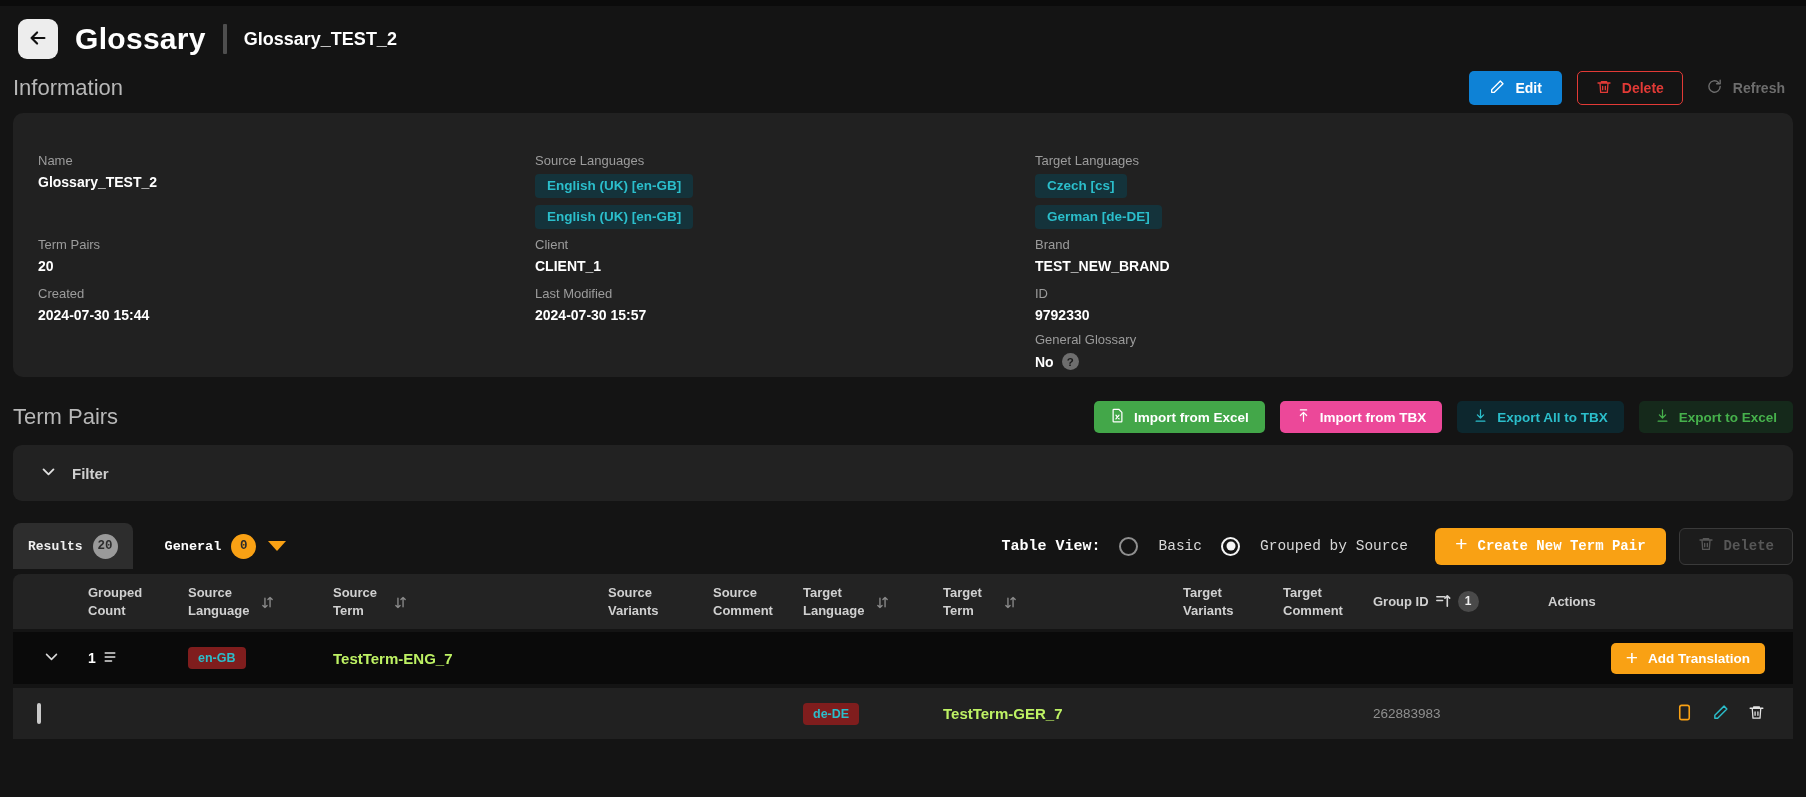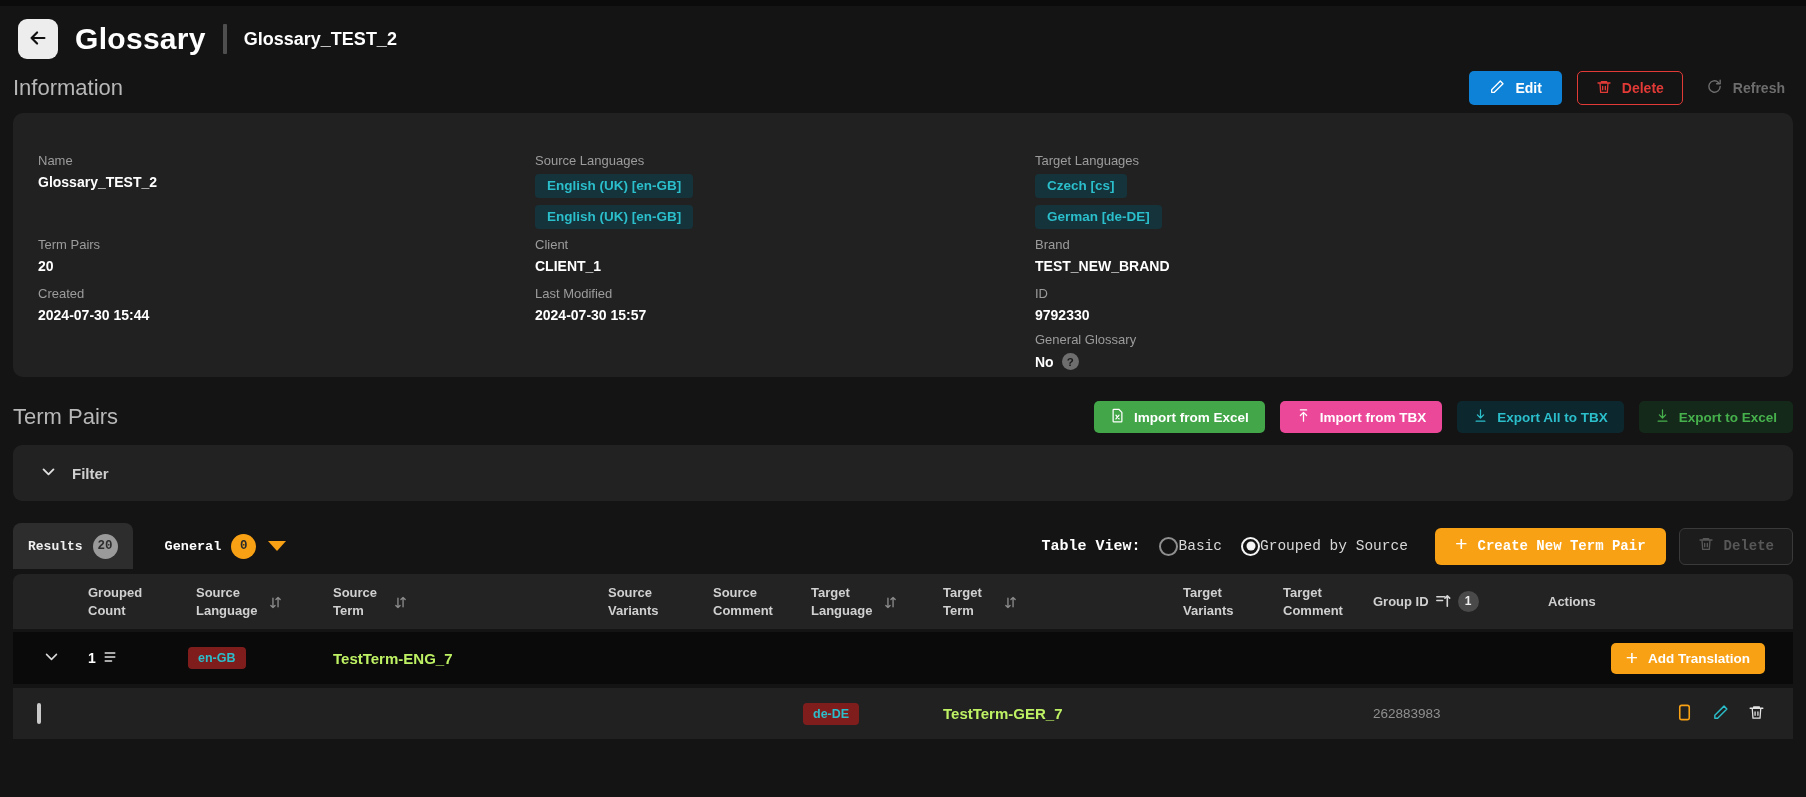--- a/index.html
+++ b/index.html
@@ -81,21 +81,21 @@
   .count-badge {
     min-width:25px; height:25px; border-radius:13px; padding:0 4px;
     display:flex; align-items:center; justify-content:center; font-size:12.5px; font-weight:bold;
   }
   .cb-gray { background:#9a9a9a; color:#2d2d2d; }
   .cb-orange { background:#f9a114; color:#2b2b2b; }
   .selected-group { display:flex; align-items:center; gap:10px; margin-left:32px; font-size:13.5px; font-weight:bold; color:#fff; cursor:pointer; }
   .caret-down { width:0; height:0; border-left:9px solid transparent; border-right:9px solid transparent; border-top:10px solid #f9a114; margin-left:2px; }
   .toolbar-right { margin-left:auto; display:flex; align-items:center; gap:13px; }
   .view-label { font-size:15px; font-weight:bold; color:#fff; }
-  .radio-opt { display:flex; align-items:center; gap:0; cursor:pointer; margin-left:6px; }
+  .radio-opt { display:flex; align-items:center; gap:20px; cursor:pointer; margin-left:6px; }
   .radio { width:19px; height:19px; border-radius:50%; border:2px solid #8f8f8f; position:relative; flex:0 0 auto; }
   .radio.checked { border-color:#f5f5f5; }
   .radio.checked::after {
     content:""; position:absolute; left:50%; top:50%; transform:translate(-50%,-50%);
     width:9px; height:9px; border-radius:50%; background:#f5f5f5;
   }
   .radio-label { font-size:14.5px; color:#d8d8d8; }
   .btn-create { background:#f9a114; color:#fff; height:37px; padding:0 20px; border-radius:6px; margin-left:14px; }
   .plus-glyph { font-size:21px; font-weight:400; line-height:1; margin-top:-2px; }
   .btn-del-disabled { background:#1c1c1c; border:1px solid #3a3a3a; color:#575757; height:37px; padding:0 18px; border-radius:6px; cursor:default; }
@@ -103,21 +103,21 @@
   
   .tp-table { margin:5px 13px 0 13px; }
   .t-row {
     display:grid;
     grid-template-columns:75px 100px 145px 275px 105px 90px 140px 240px 100px 90px 175px 1fr;
     align-items:center;
   }
   .t-head { background:#232323; border-radius:8px 8px 0 0; height:55px; }
   .th { display:flex; align-items:center; gap:5px; color:#d0d0d0; font-size:13px; font-weight:bold; line-height:1.35; }
   .th .lbl { display:inline-block; }
-  .w60 { max-width:60px; } .w66 { max-width:66px;margin-left:8px; } .w52 { max-width:54px; }
+  .w60 { max-width:60px; } .w66 { max-width:66px; } .w52 { max-width:54px; }
   .w58 { max-width:58px; } .w68 { max-width:68px; }
   .gid-badge { width:21px; height:21px; border-radius:50%; background:#4a4a4a; color:#eee; font-size:12px; font-weight:bold; display:flex; align-items:center; justify-content:center; }
   .sort-ic { cursor:pointer; margin-top:6px; }
 
   .t-group { background:#0a0a0a; height:52px; margin-top:3px; }
   .t-child { background:#212121; height:51px; margin-top:4px; }
   .cell-pad { padding-left:24px; }
   .chev-cell { padding-left:30px; cursor:pointer; display:flex; align-items:center; }
   .gcount { display:flex; align-items:center; gap:6px; font-size:14px; font-weight:bold; color:#fff; }
   .lang-chip {

